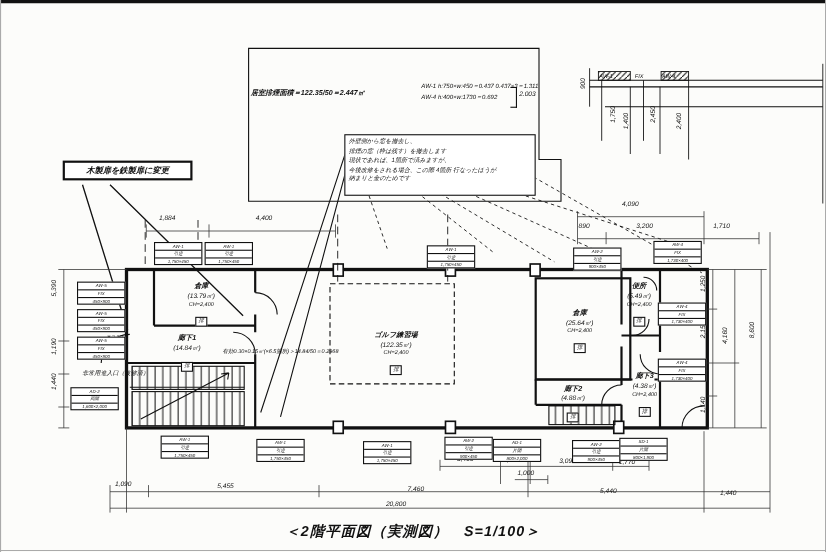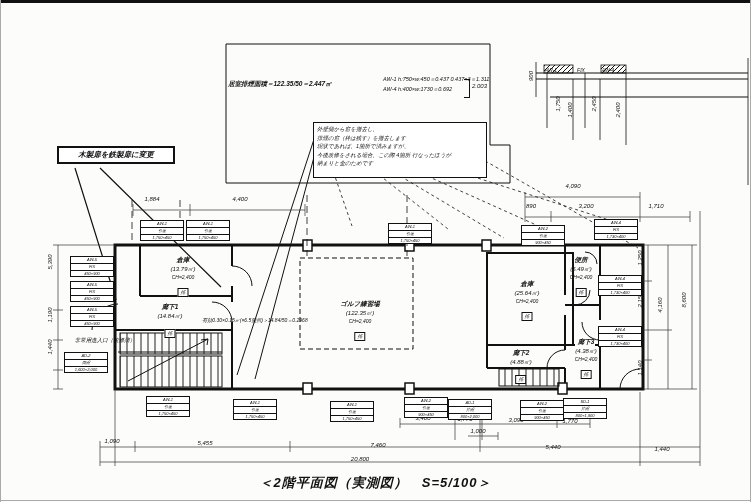--- a/index.html
+++ b/index.html
@@ -134,21 +134,21 @@
     <div id="aw-total">2.003</div>
 
     <div id="note-box">
         <div class="nline">外壁側から窓を撤去し、</div>
         <div class="nline">排煙の窓（枠は残す）を撤去します</div>
         <div class="nline">現状であれば、1箇所で済みますが、</div>
         <div class="nline">今後改修をされる場合、この際 4箇所 行なったほうが</div>
         <div class="nline">納まりと金のためです</div>
       </div>
 
-    <div id="caption">＜2階平面図（実測図）　S=5/100＞</div>
+    <div id="caption">＜2階平面図（実測図）　S=1/100＞</div>
   <div class="ann" style="left: 152px; top: 199px;">1,884</div>
       <div class="ann" style="left: 240px; top: 199px;">4,400</div>
       <div class="ann" style="left: 573px; top: 186px;">4,090</div>
       <div class="ann" style="left: 531px; top: 206px;">890</div>
       <div class="ann" style="left: 586px; top: 206px;">3,200</div>
       <div class="ann" style="left: 656px; top: 206px;">1,710</div>
       <div class="ann rot" style="left: 640px; top: 258px;">1,250</div>
       <div class="ann rot" style="left: 640px; top: 300px;">2,150</div>
       <div class="ann rot" style="left: 640px; top: 340px;">1,390</div>
       <div class="ann rot" style="left: 640px; top: 368px;">1,140</div>

